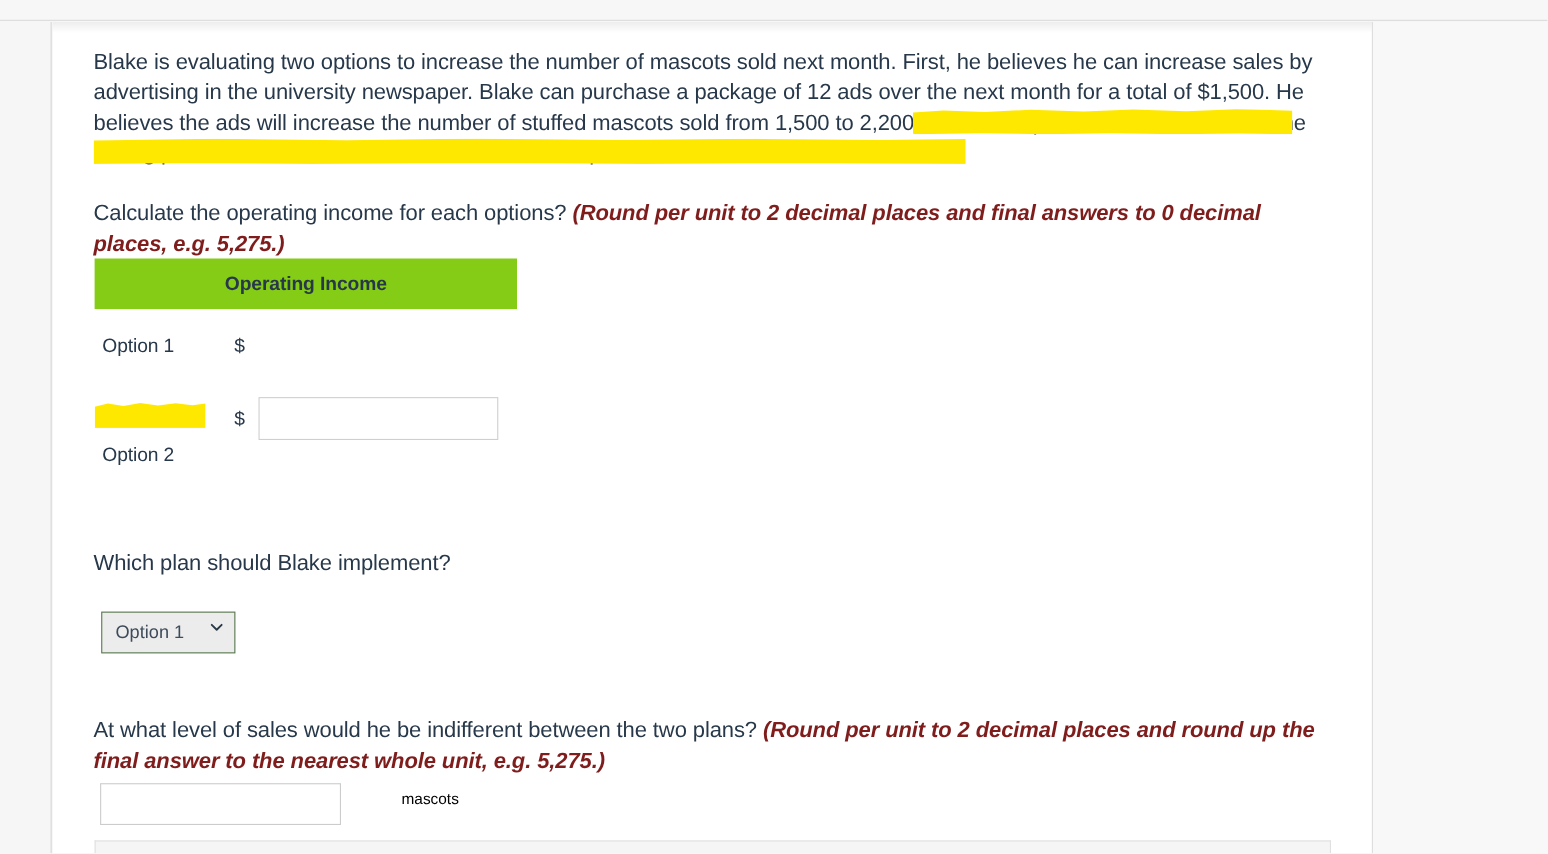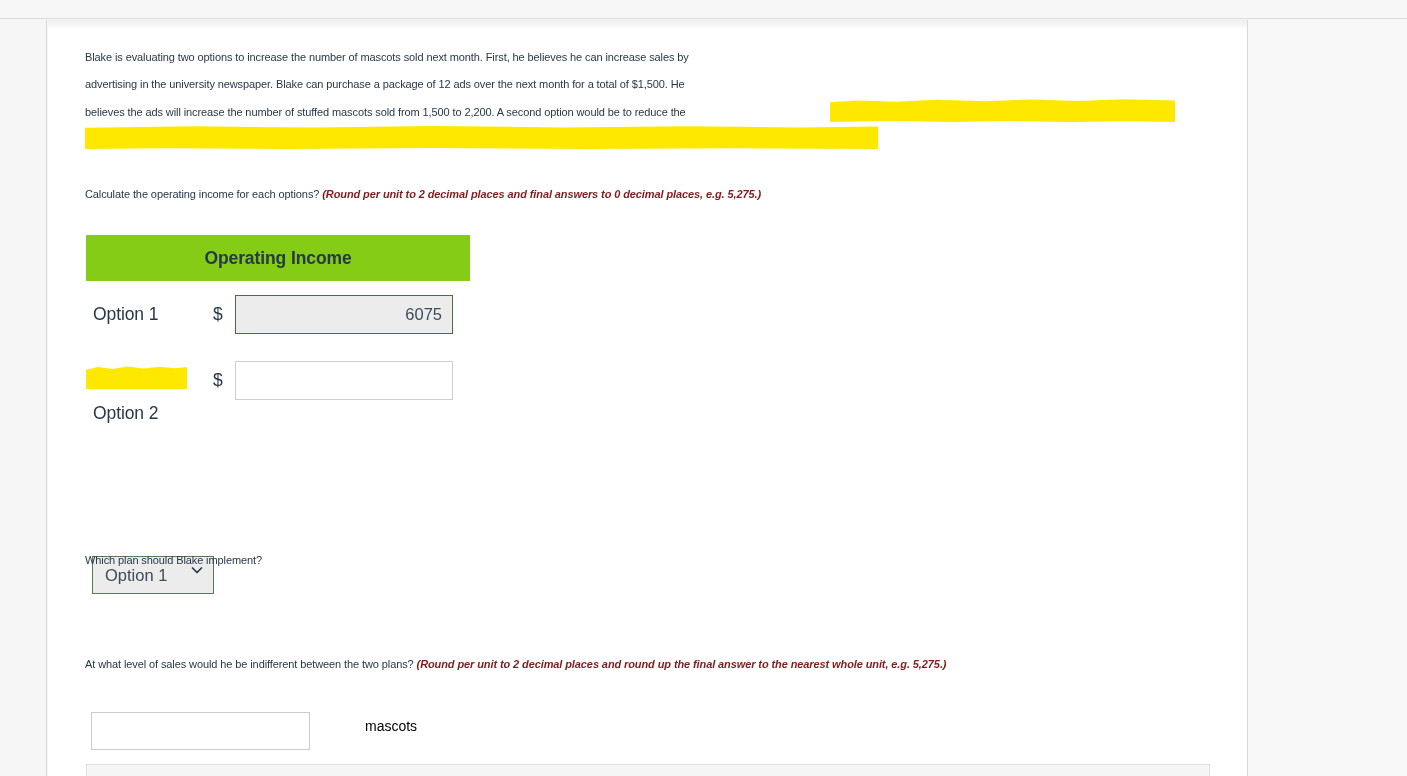--- a/index.html
+++ b/index.html
@@ -56,21 +56,21 @@
     left: 48px; top: 20px;
     width: 1199px; height: 10px;
     background: linear-gradient(to bottom, rgba(0,0,0,0.07), rgba(0,0,0,0));
     pointer-events: none;
   }
 
   
   .body-text {
     position: absolute;
     color: #27384a;
-    font-size: 11px;
+    font-size: 20px;
     line-height: 27.5px;
     font-family: "Liberation Sans", sans-serif;
     letter-spacing: -0.1px;
   }
   .red-italic {
     color: #7f1d1d;
     font-style: italic;
     font-weight: bold;
   }
 
@@ -216,27 +216,26 @@
   <div class="body-text text-layer" style="left:85px; top:181px; width:1130px;">
     <span>Calculate the operating income for each options?</span><span>&nbsp;</span><span class="red-italic">(Round per unit to 2 decimal places and final answers to 0 decimal places, e.g. 5,275.)</span>
   </div>
 
   <div class="tbl-header" style="left:86px; top:235px; width:384px; height:46px;">
     <span>Operating Income</span>
   </div>
 
   <div class="row-label text-layer" style="left:93px; top:304px;">Option 1</div>
   <div class="dollar" style="left:213px; top:304px;">$</div>
-  <input class="answer-input filled" type="text" style="left: 235px; top: 295px; width: 218px; height: 39px;" value="6075">
 
   <div class="row-label text-layer" style="left:93px; top:370px;margin-top:33px;">Option 2</div>
   <div class="dollar" style="left:213px; top:370px;">$</div>
   <input class="answer-input empty" type="text" style="left: 235px; top: 361px; width: 218px; height: 39px;" value="">
 
-  <div class="body-text text-layer" style="left:85px; top:499px; width:600px;margin-top:48px;">Which plan should Blake implement?</div>
+  <div class="body-text text-layer" style="left:85px; top:499px; width:600px;">Which plan should Blake implement?</div>
 
   <select class="plan-select" style="left:92px; top:556px; width:122px; height:38px;">
     <option>Option 1</option>
     <option>Option 2</option>
   </select>
   <span class="select-chevron" style="left:190px; top:563px;">
     <svg width="14" height="14" viewBox="0 0 14 14" aria-hidden="true">
       <path d="M2.5 5 L7 9.5 L11.5 5" fill="none" stroke="#2b3a47" stroke-width="1.7" stroke-linecap="round" stroke-linejoin="round"></path>
     </svg>
   </span>

